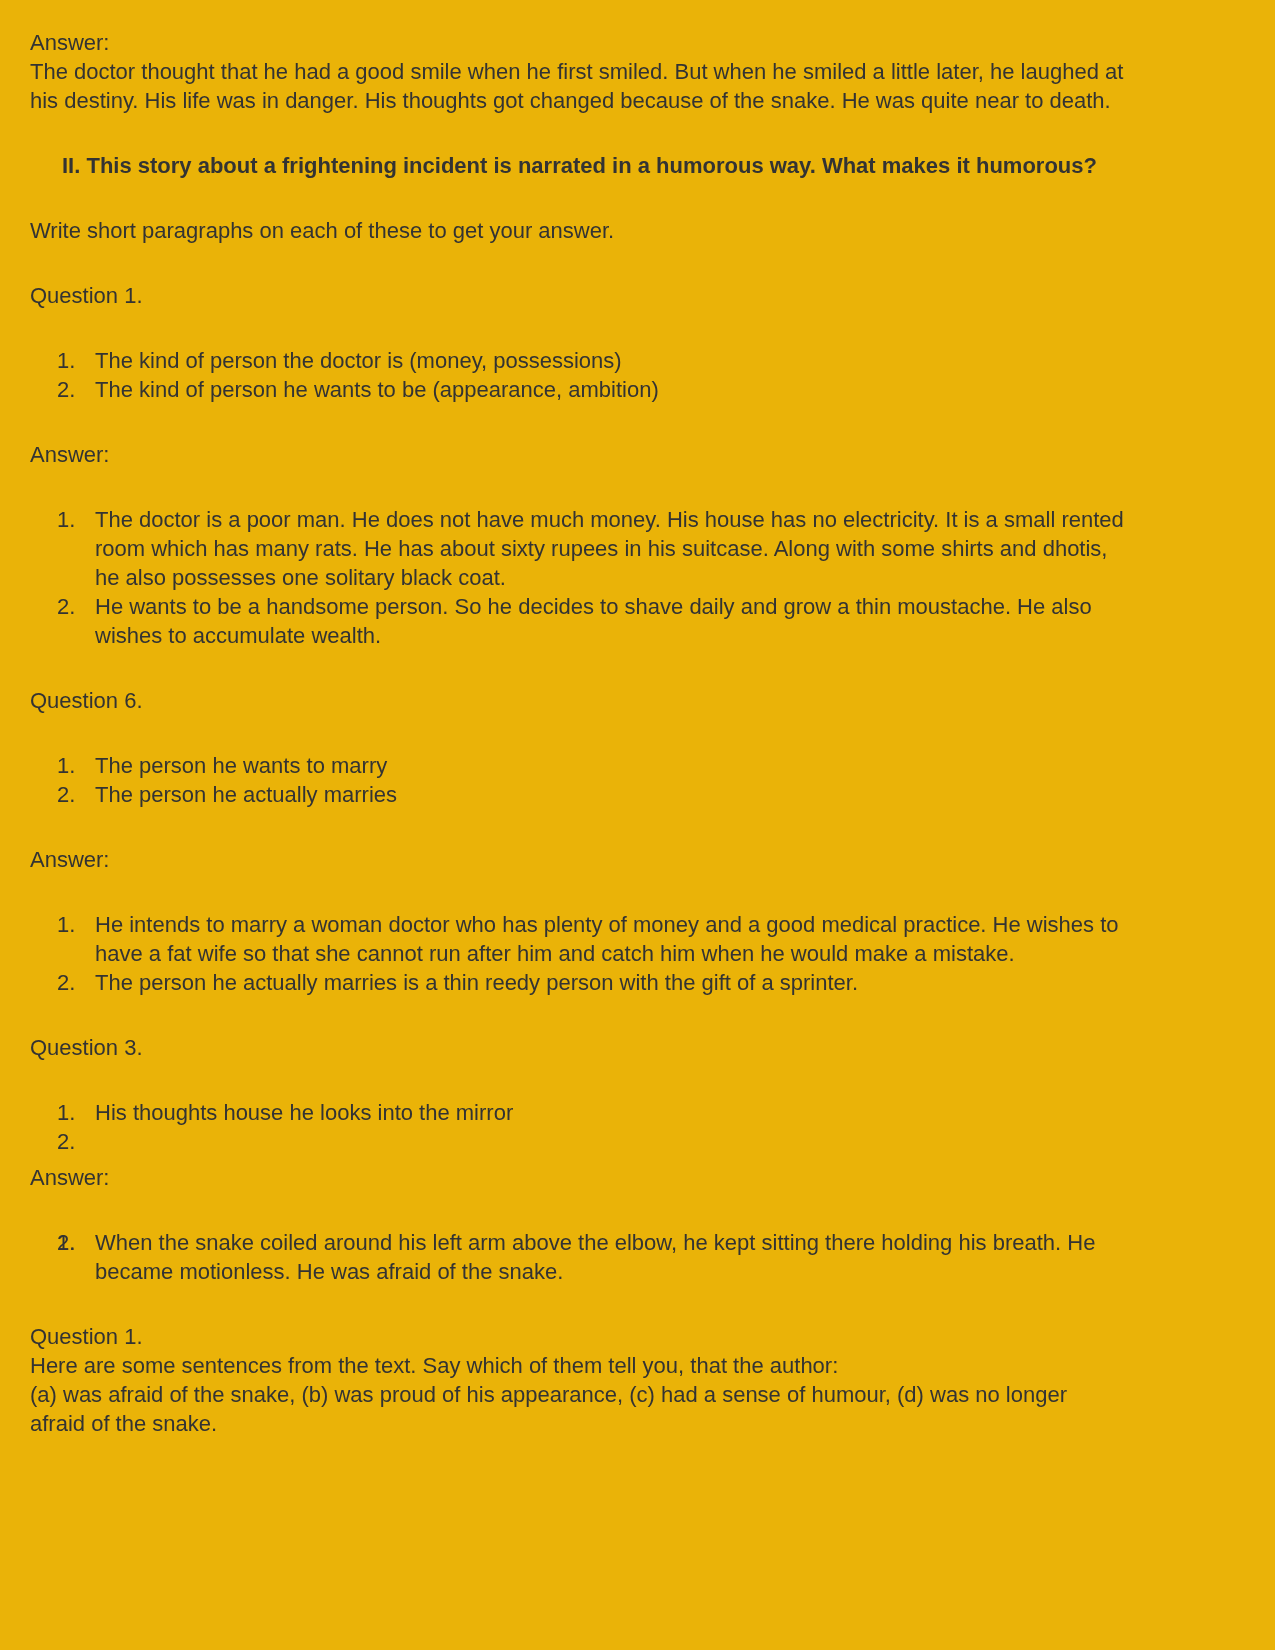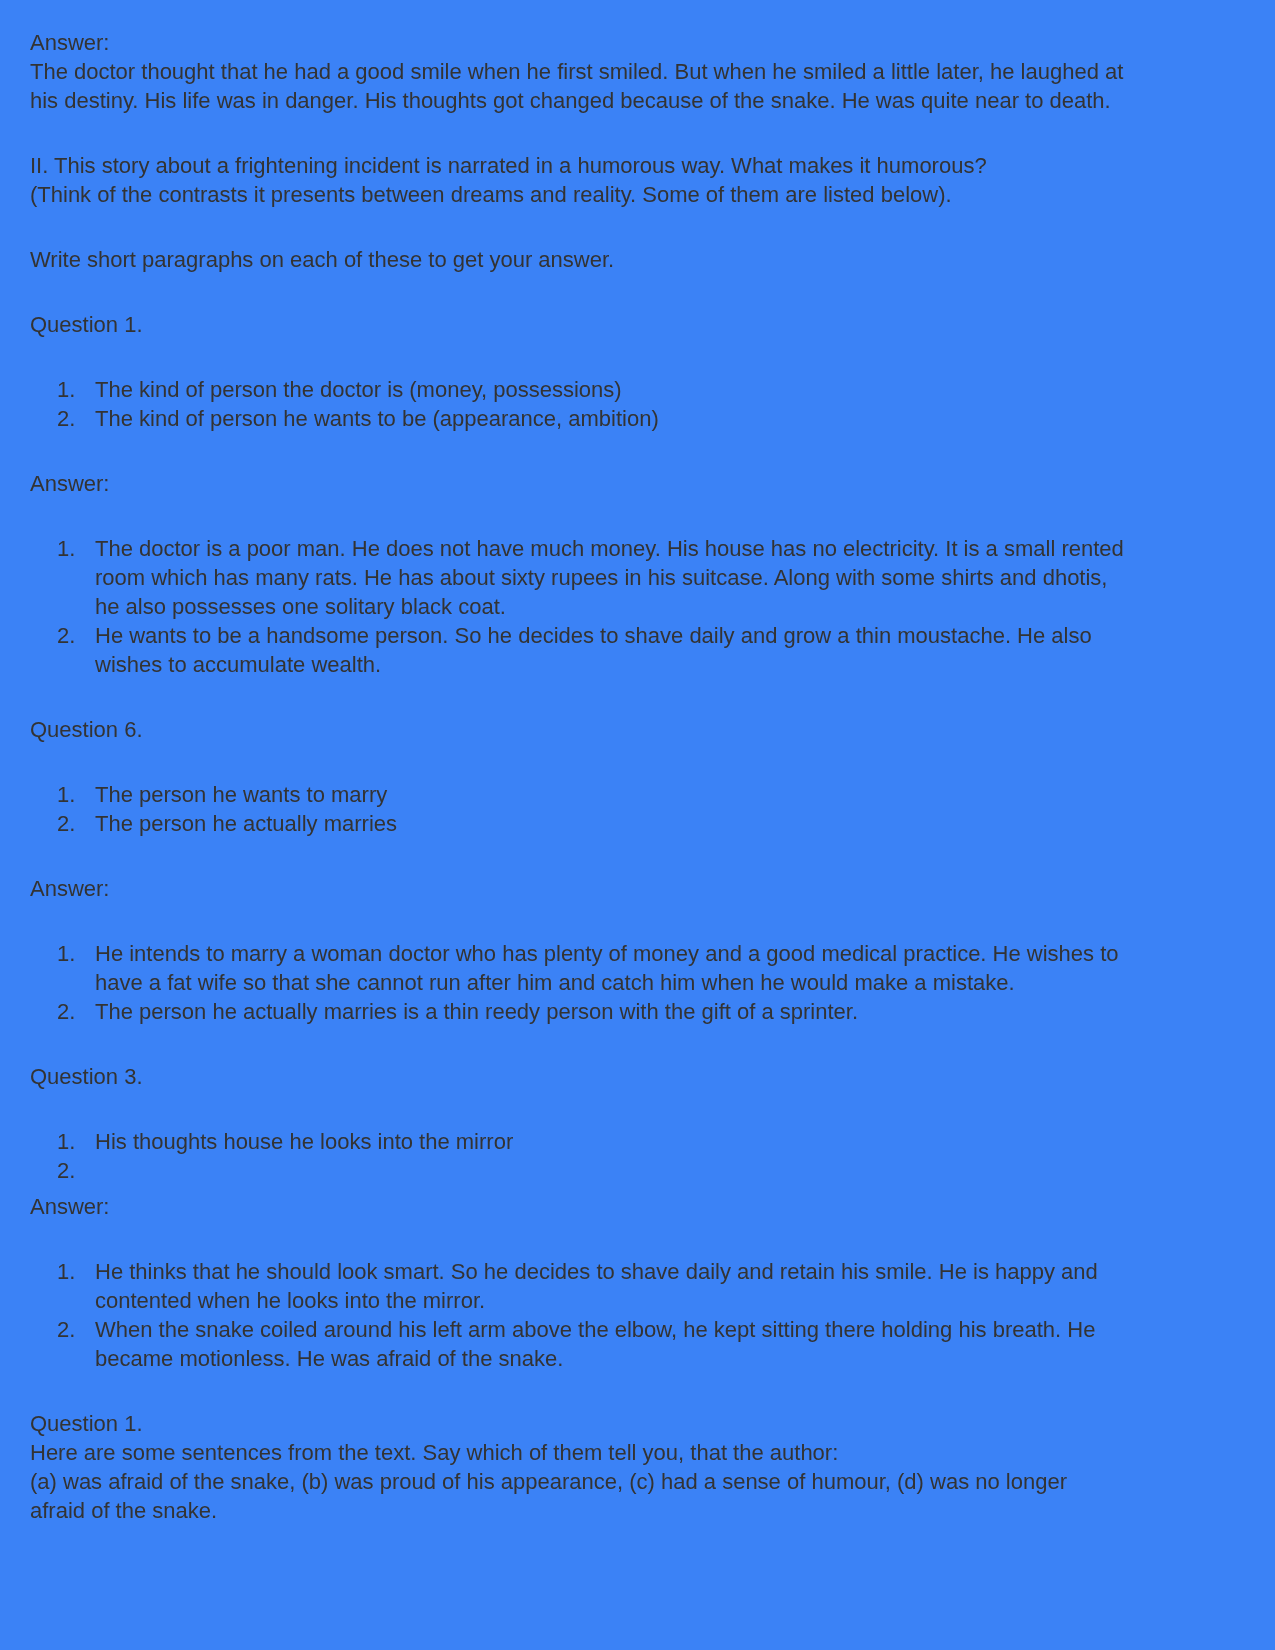--- a/index.html
+++ b/index.html
@@ -14,33 +14,34 @@
     font-family: "Liberation Sans", sans-serif;
     font-size: 22px;
     line-height: 29px;
     color: #333333;
   }
   .doc {
     box-sizing: border-box;
     width: 1275px;
     height: 1650px;
     padding: 28px 30px 0 30px;
-    background: #3b82f6;
+    background: #eab308;
   }
   .block {
     margin: 0 0 36px 0;
   }
   .block:last-child {
     margin-bottom: 0;
   }
   .para {
     white-space: pre-line;
   }
   .bold {
-    font-weight: normal;
+    font-weight: bold;
+    margin-left: 32px;
   }
   ol.plainlist {
     list-style: none;
     margin: 0 0 36px 0;
     padding: 0;
   }
   ol.plainlist li {
     position: relative;
     margin-left: 65px;
   }
@@ -57,21 +58,20 @@
 <body>
 
 <div class="doc">
 
   <div class="block para">Answer:
 The doctor thought that he had a good smile when he first smiled. But when he smiled a little later, he laughed at
 his destiny. His life was in danger. His thoughts got changed because of the snake. He was quite near to death.</div>
 
   <div class="block">
     <div class="para bold">II. This story about a frightening incident is narrated in a humorous way. What makes it humorous?</div>
-    <div class="para">(Think of the contrasts it presents between dreams and reality. Some of them are listed below).</div>
   </div>
 
   <div class="block para">Write short paragraphs on each of these to get your answer.</div>
 
   <div class="block para">Question 1.</div>
 
   <ol class="plainlist block">
     <li>
       <span class="num">1.</span>
       <span class="li-text">The kind of person the doctor is (money, possessions)</span>
@@ -135,22 +135,20 @@
     <li>
       <span class="num">2.</span>
     </li>
   </ol>
 
   <div class="block para">Answer:</div>
 
   <ol class="plainlist block">
     <li>
       <span class="num">1.</span>
-      <span class="li-text">He thinks that he should look smart. So he decides to shave daily and retain his smile. He is happy and
-contented when he looks into the mirror.</span>
     </li>
     <li>
       <span class="num">2.</span>
       <span class="li-text">When the snake coiled around his left arm above the elbow, he kept sitting there holding his breath. He
 became motionless. He was afraid of the snake.</span>
     </li>
   </ol>
 
 
   <div class="block para">Question 1.

